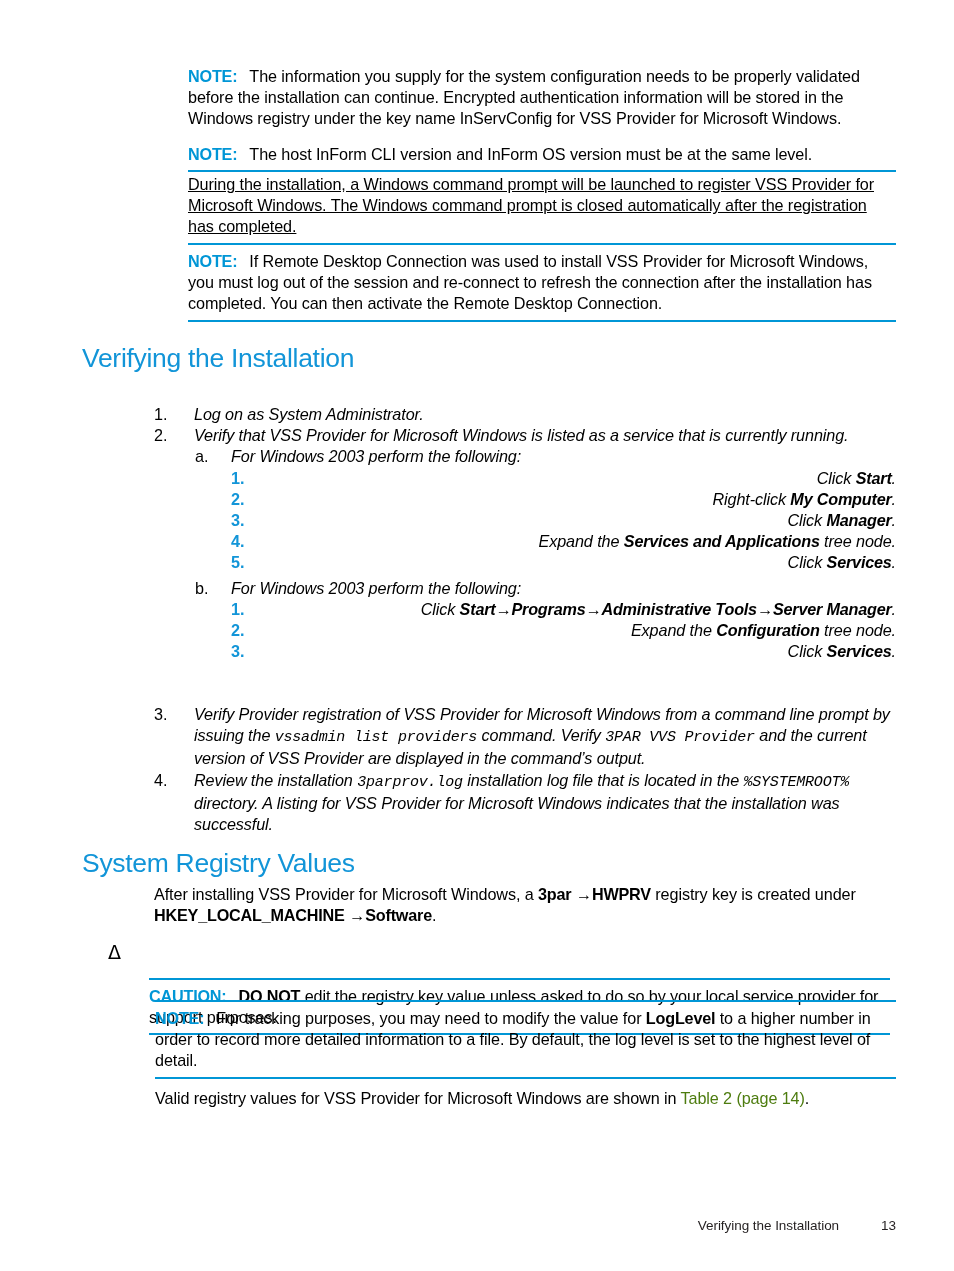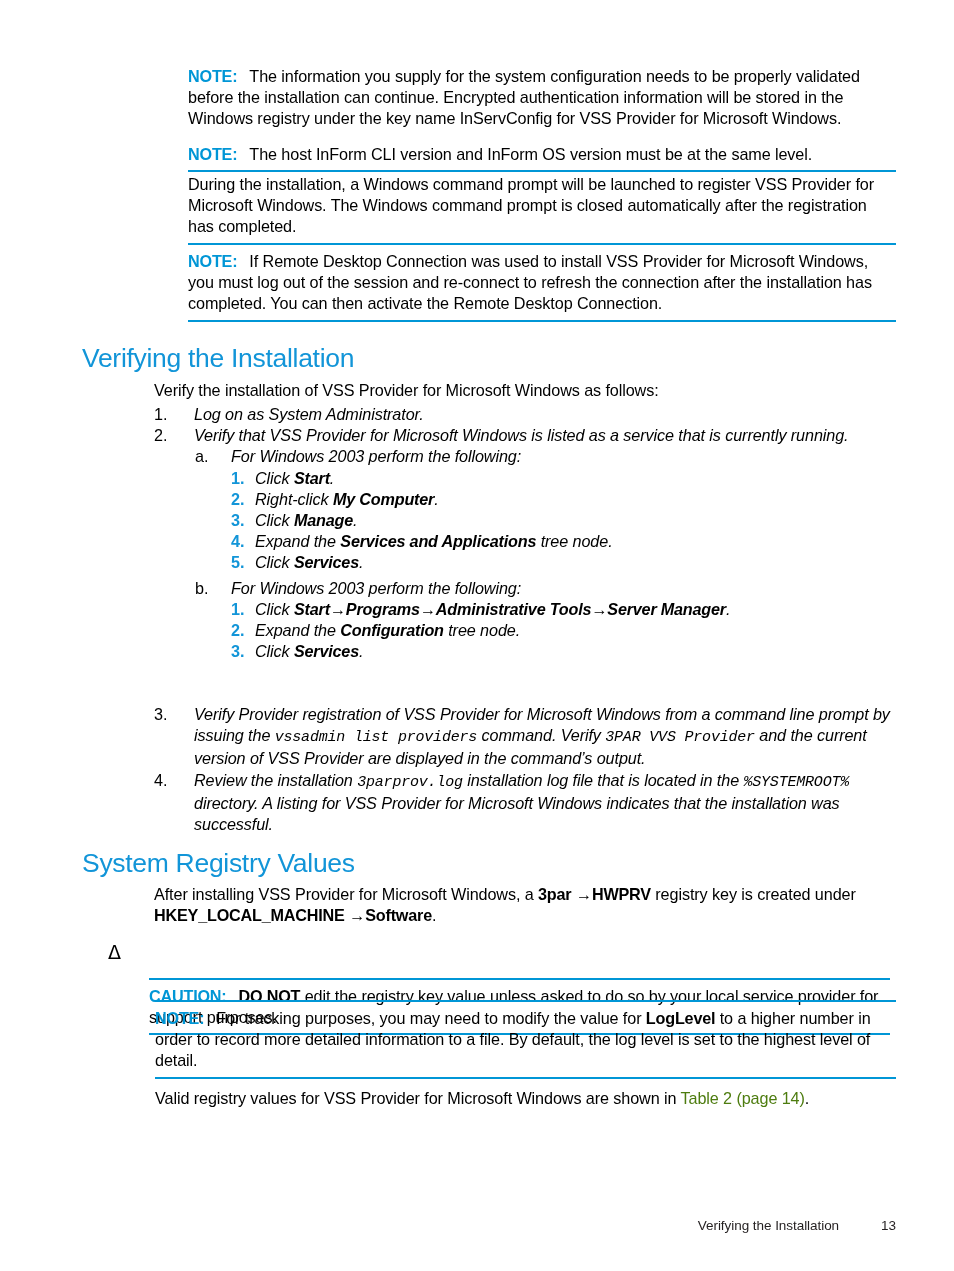--- a/index.html
+++ b/index.html
@@ -108,21 +108,21 @@
 
   
   .lvl1 > .li > .marker { color: #000; }
   
   .lvl2 { margin-left: 41px; }
   .lvl2 > .li > .marker { color: #000; }
   .lvl2 > .li .li-text { margin-left: 36px; }
   
   .lvl3 { margin-left: 36px; }
   .lvl3 > .li > .marker { color: #1295D8; font-weight: bold; }
-  .lvl3 > .li .li-text { margin-left: 24px; }
+  .lvl3 > .li .li-text { margin-left: 24px; text-align: right; }
 
   b, strong { font-weight: bold; letter-spacing: -0.2px; }
 
   code, .mono {
     font-family: "Liberation Mono", "DejaVu Sans Mono", monospace;
     font-size: 15px;
     letter-spacing: -0.2px;
   }
 
   a, .xref {
@@ -158,37 +158,34 @@
     </div>
   </div>
 
   <div class="admon" style="left:188px; top:138px; width:708px;">
     <div class="admon-body">
       <p class="para"><span class="admon-label">NOTE:</span><span class="admon-gap"></span><span>The host InForm CLI version and InForm OS version must be at the same level.</span></p>
     </div>
     <div class="rule"></div>
   </div>
 
-  <div class="body-col" style="left:188px; top:174px; width:708px;">
+  <div class="body-col" style="left:188px; top:174px; width:708px;text-decoration:underline;">
     <p class="para">During the installation, a Windows command prompt will be launched to register VSS Provider for Microsoft Windows. The Windows command prompt is closed automatically after the registration has completed.</p>
   </div>
 
   <div class="admon" style="left:188px; top:243px; width:708px;">
     <div class="rule"></div>
     <div class="admon-body">
       <p class="para"><span class="admon-label">NOTE:</span><span class="admon-gap"></span><span>If Remote Desktop Connection was used to install VSS Provider for Microsoft Windows, you must log out of the session and re-connect to refresh the connection after the installation has completed. You can then activate the Remote Desktop Connection.</span></p>
     </div>
     <div class="rule"></div>
   </div>
 
   <h2 class="section-title" style="top:343px;">Verifying the Installation</h2>
 
-  <div class="body-col" style="top:380px;">
-    <p class="para">Verify the installation of VSS Provider for Microsoft Windows as follows:</p>
-  </div>
 
   <div class="olist lvl1" style="top:404px;">
 
     <div class="li">
       <span class="marker">1.</span>
       <span class="li-text">Log on as System Administrator.</span>
     </div>
 
     <div class="li">
       <span class="marker">2.</span>
@@ -205,21 +202,21 @@
         <div class="li">
           <span class="marker">1.</span>
           <span class="li-text"><span>Click </span><b>Start</b><span>.</span></span>
         </div>
         <div class="li">
           <span class="marker">2.</span>
           <span class="li-text"><span>Right-click </span><b>My Computer</b><span>.</span></span>
         </div>
         <div class="li">
           <span class="marker">3.</span>
-          <span class="li-text"><span>Click </span><b>Manage</b><span>.</span></span>
+          <span class="li-text"><span>Click </span><b>Manager</b><span>.</span></span>
         </div>
         <div class="li">
           <span class="marker">4.</span>
           <span class="li-text"><span>Expand the </span><b>Services and Applications</b><span> tree node.</span></span>
         </div>
         <div class="li">
           <span class="marker">5.</span>
           <span class="li-text"><span>Click </span><b>Services</b><span>.</span></span>
         </div>
       </div>

